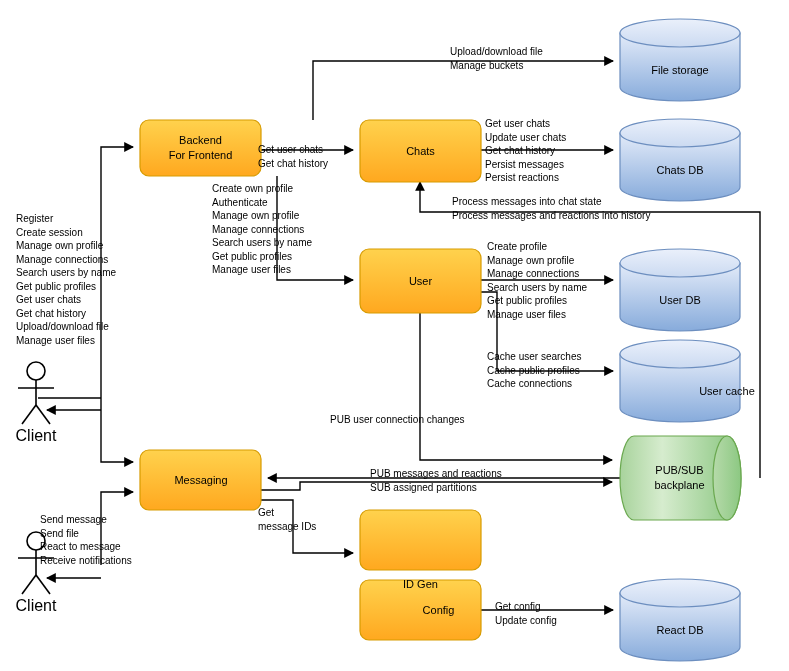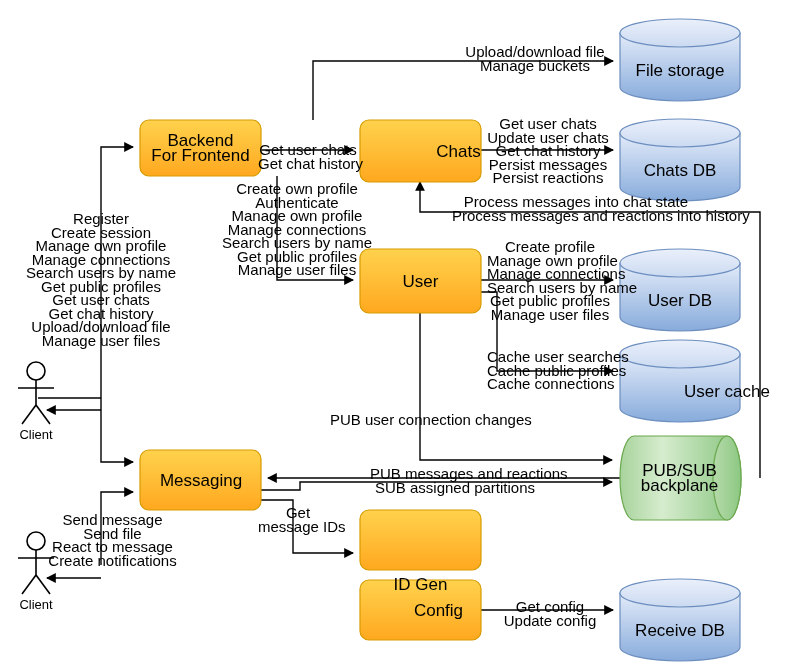--- a/index.html
+++ b/index.html
@@ -1,24 +1,24 @@
 <!DOCTYPE html>
 <html><head>
 <meta charset="utf-8">
 <style>
   html,body{margin:0;padding:0;background:#ffffff;}
   body{width:789px;height:671px;position:relative;overflow:hidden;
        font-family:"Liberation Sans","DejaVu Sans",sans-serif;color:#000;}
   #canvas{position:absolute;left:0;top:0;width:789px;height:671px;}
   svg.layer{position:absolute;left:0;top:0;width:789px;height:671px;}
-  .lbl{position:absolute;font-size:15px;line-height:13.5px;text-align:center;
+  .lbl{position:absolute;font-size:10px;line-height:13.5px;
        white-space:pre;color:#000;}
   .node-text{position:absolute;display:flex;align-items:center;justify-content:center;
-       text-align:center;font-size:17px;line-height:15px;color:#000;white-space:pre;}
-  .actor-label{position:absolute;font-size:13px;text-align:center;}
+       text-align:center;font-size:11px;line-height:15px;color:#000;white-space:pre;}
+  .actor-label{position:absolute;font-size:16px;text-align:center;}
 </style>
 </head>
 <body>
 
 <div id="canvas">
 
   <svg class="layer" viewBox="0 0 789 671">
     <defs>
       <marker id="arrow" viewBox="0 0 10 10" refX="9" refY="5" markerWidth="7" markerHeight="7" orient="auto-start-reverse">
         <path d="M 0 0 L 10 5 L 0 10 z" fill="#000"></path>
@@ -140,31 +140,31 @@
         <line x1="36" y1="550" x2="36" y2="575"></line>
         <line x1="18" y1="558" x2="54" y2="558"></line>
         <line x1="36" y1="575" x2="22" y2="594"></line>
         <line x1="36" y1="575" x2="50" y2="594"></line>
       </g>
     </g>
   </svg>
 
   <div class="node-text" style="left:140px;top:120px;width:121px;height:56px;">Backend
 For Frontend</div>
-  <div class="node-text" style="left:360px;top:120px;width:121px;height:62px;padding-left:38px;">Chats</div>
+  <div class="node-text" style="left:360px;top:120px;width:121px;height:62px;">Chats</div>
   <div class="node-text" style="left:360px;top:249px;width:121px;height:64px;">User</div>
   <div class="node-text" style="left:140px;top:450px;width:122px;height:60px;border-radius:14px;">Messaging</div>
   <div class="node-text" style="left:360px;top:510px;width:121px;height:60px;margin-top:44px;">ID Gen</div>
   <div class="node-text" style="left:360px;top:580px;width:121px;height:60px;padding-left:18px;">Config</div>
 
   <div class="node-text" style="left:620px;top:55px;width:120px;height:30px;">File storage</div>
   <div class="node-text" style="left:620px;top:155px;width:120px;height:30px;">Chats DB</div>
   <div class="node-text" style="left:620px;top:285px;width:120px;height:30px;">User DB</div>
   <div class="node-text" style="left:620px;top:376px;width:120px;height:30px;margin-left:47px;">User cache</div>
-  <div class="node-text" style="left:620px;top:615px;width:120px;height:30px;">Receive DB</div>
+  <div class="node-text" style="left:620px;top:615px;width:120px;height:30px;">React DB</div>
 
   <div class="node-text" style="left:627px;top:455px;width:105px;height:46px;text-align:center;">PUB/SUB
 backplane</div>
 
   <div class="actor-label" style="left:6px;top:427px;width:60px;">Client</div>
   <div class="actor-label" style="left:6px;top:597px;width:60px;">Client</div>
 
   <div class="lbl" style="left:16px;top:212px;width:170px;">Register
 Create session
 Manage own profile
@@ -211,21 +211,21 @@
   <div class="lbl" style="left:487px;top:350px;width:126px;">Cache user searches
 Cache public profiles
 Cache connections</div>
 
   <div class="lbl" style="left:370px;top:467px;width:170px;">PUB messages and reactions
 SUB assigned partitions</div>
 
   <div class="lbl" style="left:40px;top:513px;width:145px;">Send message
 Send file
 React to message
-Create notifications</div>
+Receive notifications</div>
 
   <div class="lbl" style="left:258px;top:506px;width:80px;">Get
 message IDs</div>
 
   <div class="lbl" style="left:495px;top:600px;width:110px;">Get config
 Update config</div>
 
 </div>
 
 </body></html>

